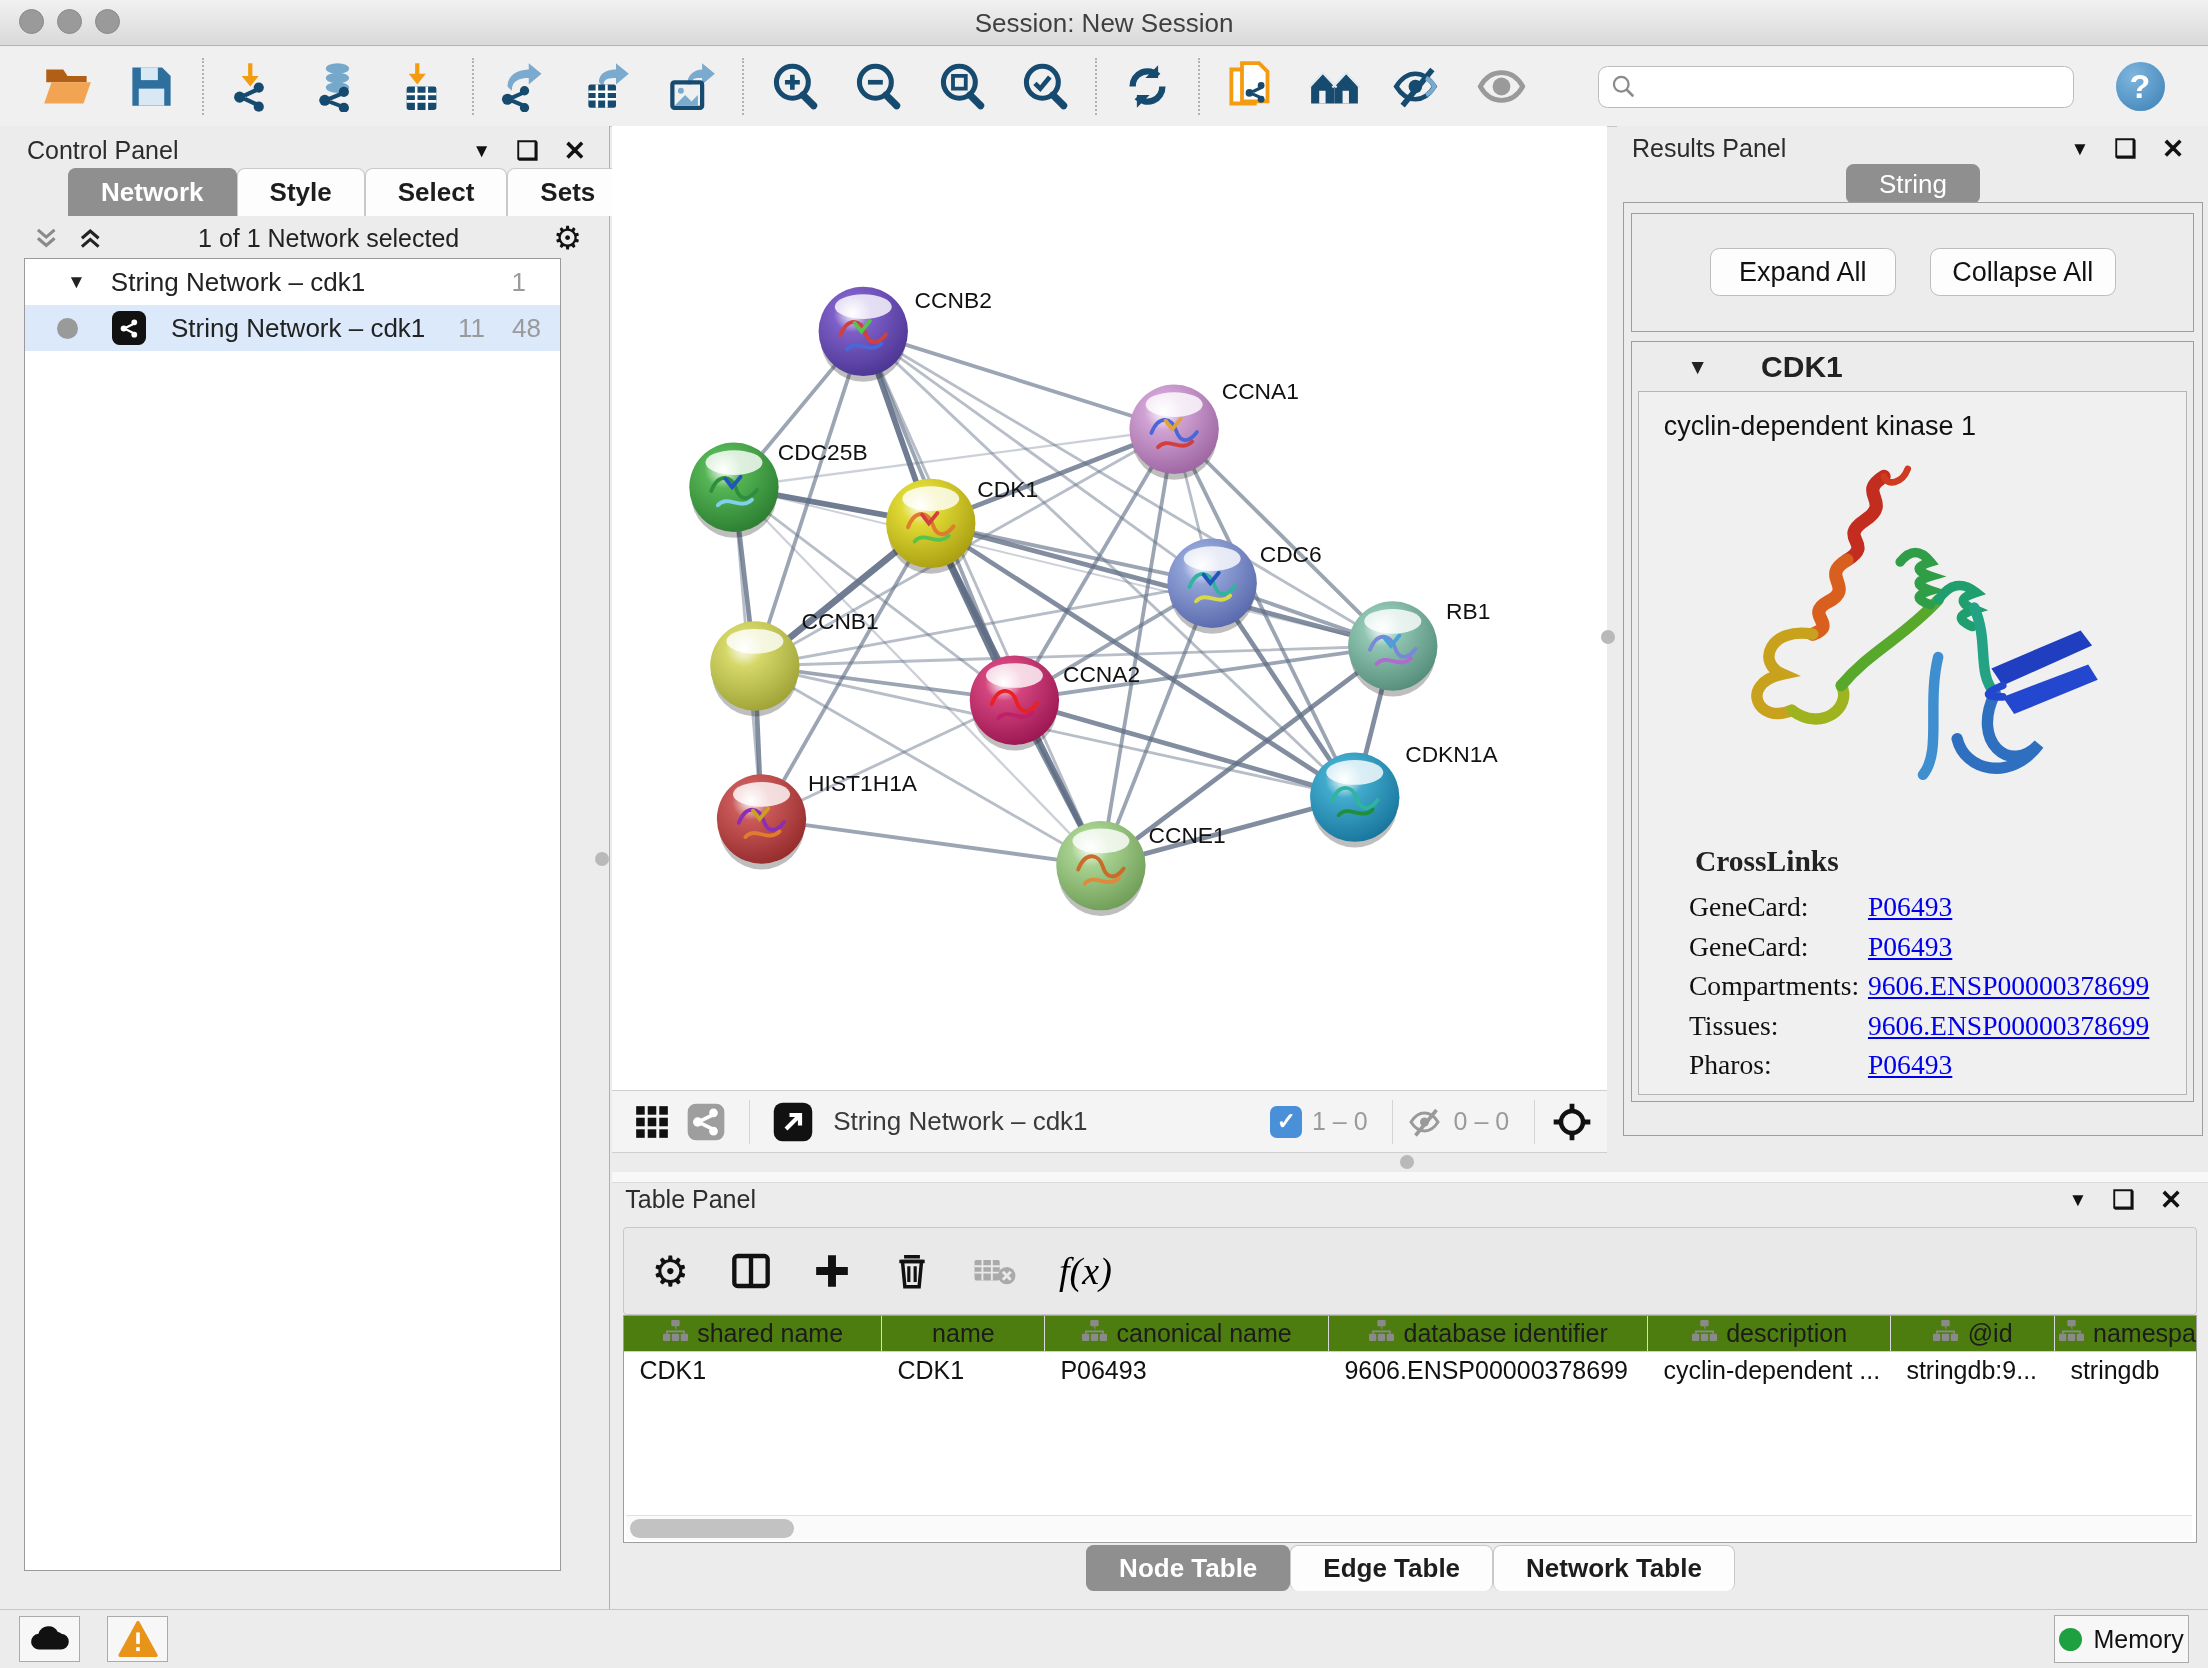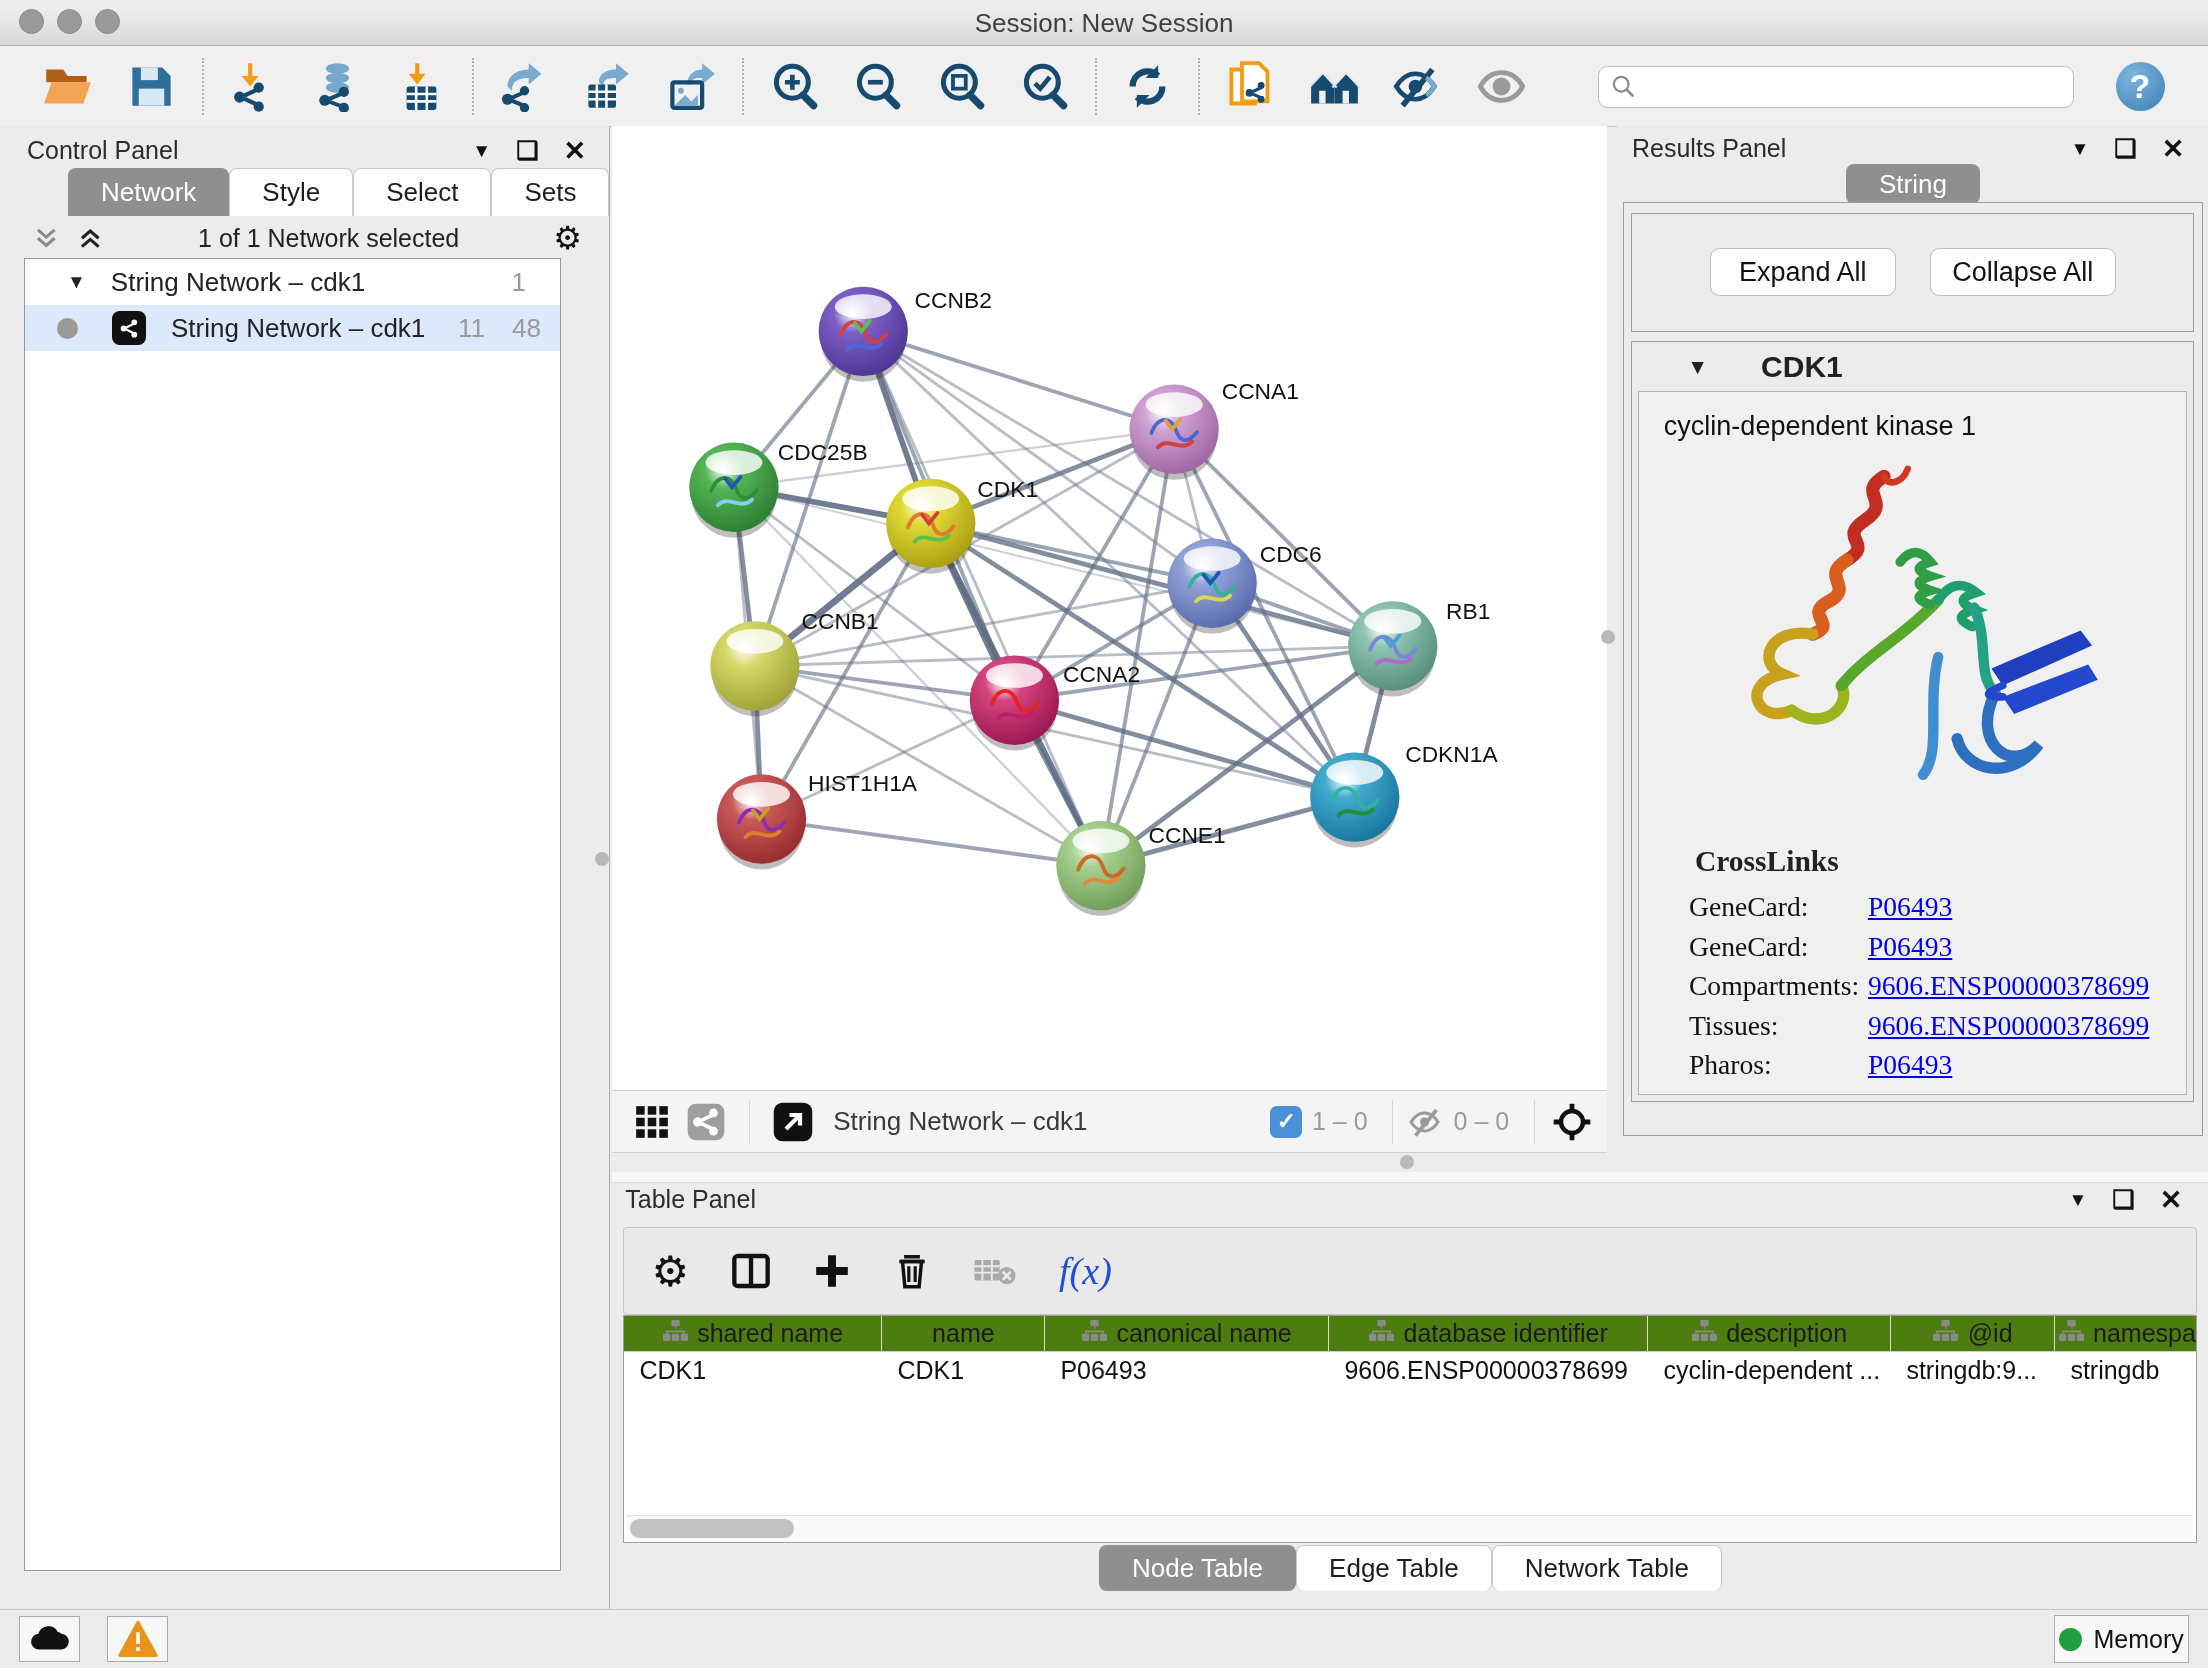--- a/index.html
+++ b/index.html
@@ -31,21 +31,21 @@
     font-family:"Liberation Sans",sans-serif;background:transparent;}
   .help-btn{margin-left:42px;width:49px;height:49px;border-radius:50%;
     background:radial-gradient(circle at 35% 30%,#7fb6de,#3a7fb4);color:#fff;
     font-size:34px;font-weight:bold;display:flex;align-items:center;justify-content:center;}
 
   
   .panel-title-row{display:flex;align-items:center;font-size:25px;color:#2c2c2c;}
   .pt-controls{margin-left:auto;display:flex;align-items:center;gap:25px;color:#111;}
   .pt-controls .tri{font-size:19px;} .pt-controls .sq{font-size:25px;font-weight:bold;}
   .pt-controls .xx{font-size:27px;font-weight:bold;}
-  .tabbar{display:flex;}
+  .tabbar{display:flex;font-weight:bold;}
   .tab{height:48px;padding:0 32px;display:flex;align-items:center;justify-content:center;
     font-size:26px;background:#fdfdfd;border:1px solid #c9c9c9;border-bottom:none;
     border-radius:7.6px 7.6px 0 0;color:#1d1d1d;}
   .tab.selected{background:#8f8f8f;color:#fff;border-color:#8f8f8f;}
 
   
   .control-panel{position:absolute;left:0;top:126px;width:610px;height:1483px;
     background:#ececec;border-right:1.9px solid #b0b0b0;}
   .cp-title{padding:7.6px 13.3px 0 27px;height:42px;}
   .cp-tabs{padding-left:68px;height:48px;}
@@ -108,21 +108,21 @@
   .cl-link{color:#0000ee;text-decoration:underline;}
 
   
   .table-panel{position:absolute;left:612px;top:1172px;width:1597px;height:438px;background:#ececec;}
   .tp-strip{position:absolute;left:0;top:0;width:1597px;height:11.4px;background:#f8f8f8;
     border-bottom:1px solid #dcdcdc;}
   .tp-title{padding:13.3px 19px 0 13.3px;height:42px;}
   .tp-toolbar{position:absolute;left:11.4px;top:55px;width:1574px;height:88px;background:#e9e9e9;
     border:1.9px solid #c6c6c6;border-radius:3.8px;display:flex;align-items:center;gap:42px;padding:0 27px;}
   .tp-toolbar .ticon{display:flex;align-items:center;justify-content:center;}
-  .fx{font-family:"Liberation Serif",serif;font-style:italic;font-size:38px;color:#1d4ed8;}
+  .fx{font-family:"Liberation Serif",serif;font-style:italic;font-size:38px;color:#000000;}
   .tp-table{position:absolute;left:11.4px;top:143px;width:1574px;height:228px;background:#fff;
     border:1.9px solid #9e9e9e;overflow:hidden;}
   .tp-header{display:flex;height:36px;background:#4d7c0f;border-bottom:1.9px solid #cfcfcf;}
   .th{display:flex;align-items:center;justify-content:center;gap:9.5px;font-size:25px;
     color:#1c1c1c;border-right:1.9px solid #d9d9d9;overflow:hidden;white-space:nowrap;flex:none;}
   .tp-row{display:flex;height:36px;background:#fff;}
   .td{display:flex;align-items:center;font-size:25px;color:#111;padding-left:15px;
     overflow:hidden;white-space:nowrap;flex:none;}
   .tp-hscroll{position:absolute;left:1.9px;bottom:1.9px;width:1566px;height:25px;background:#fafafa;
     border-top:1px solid #e0e0e0;}

